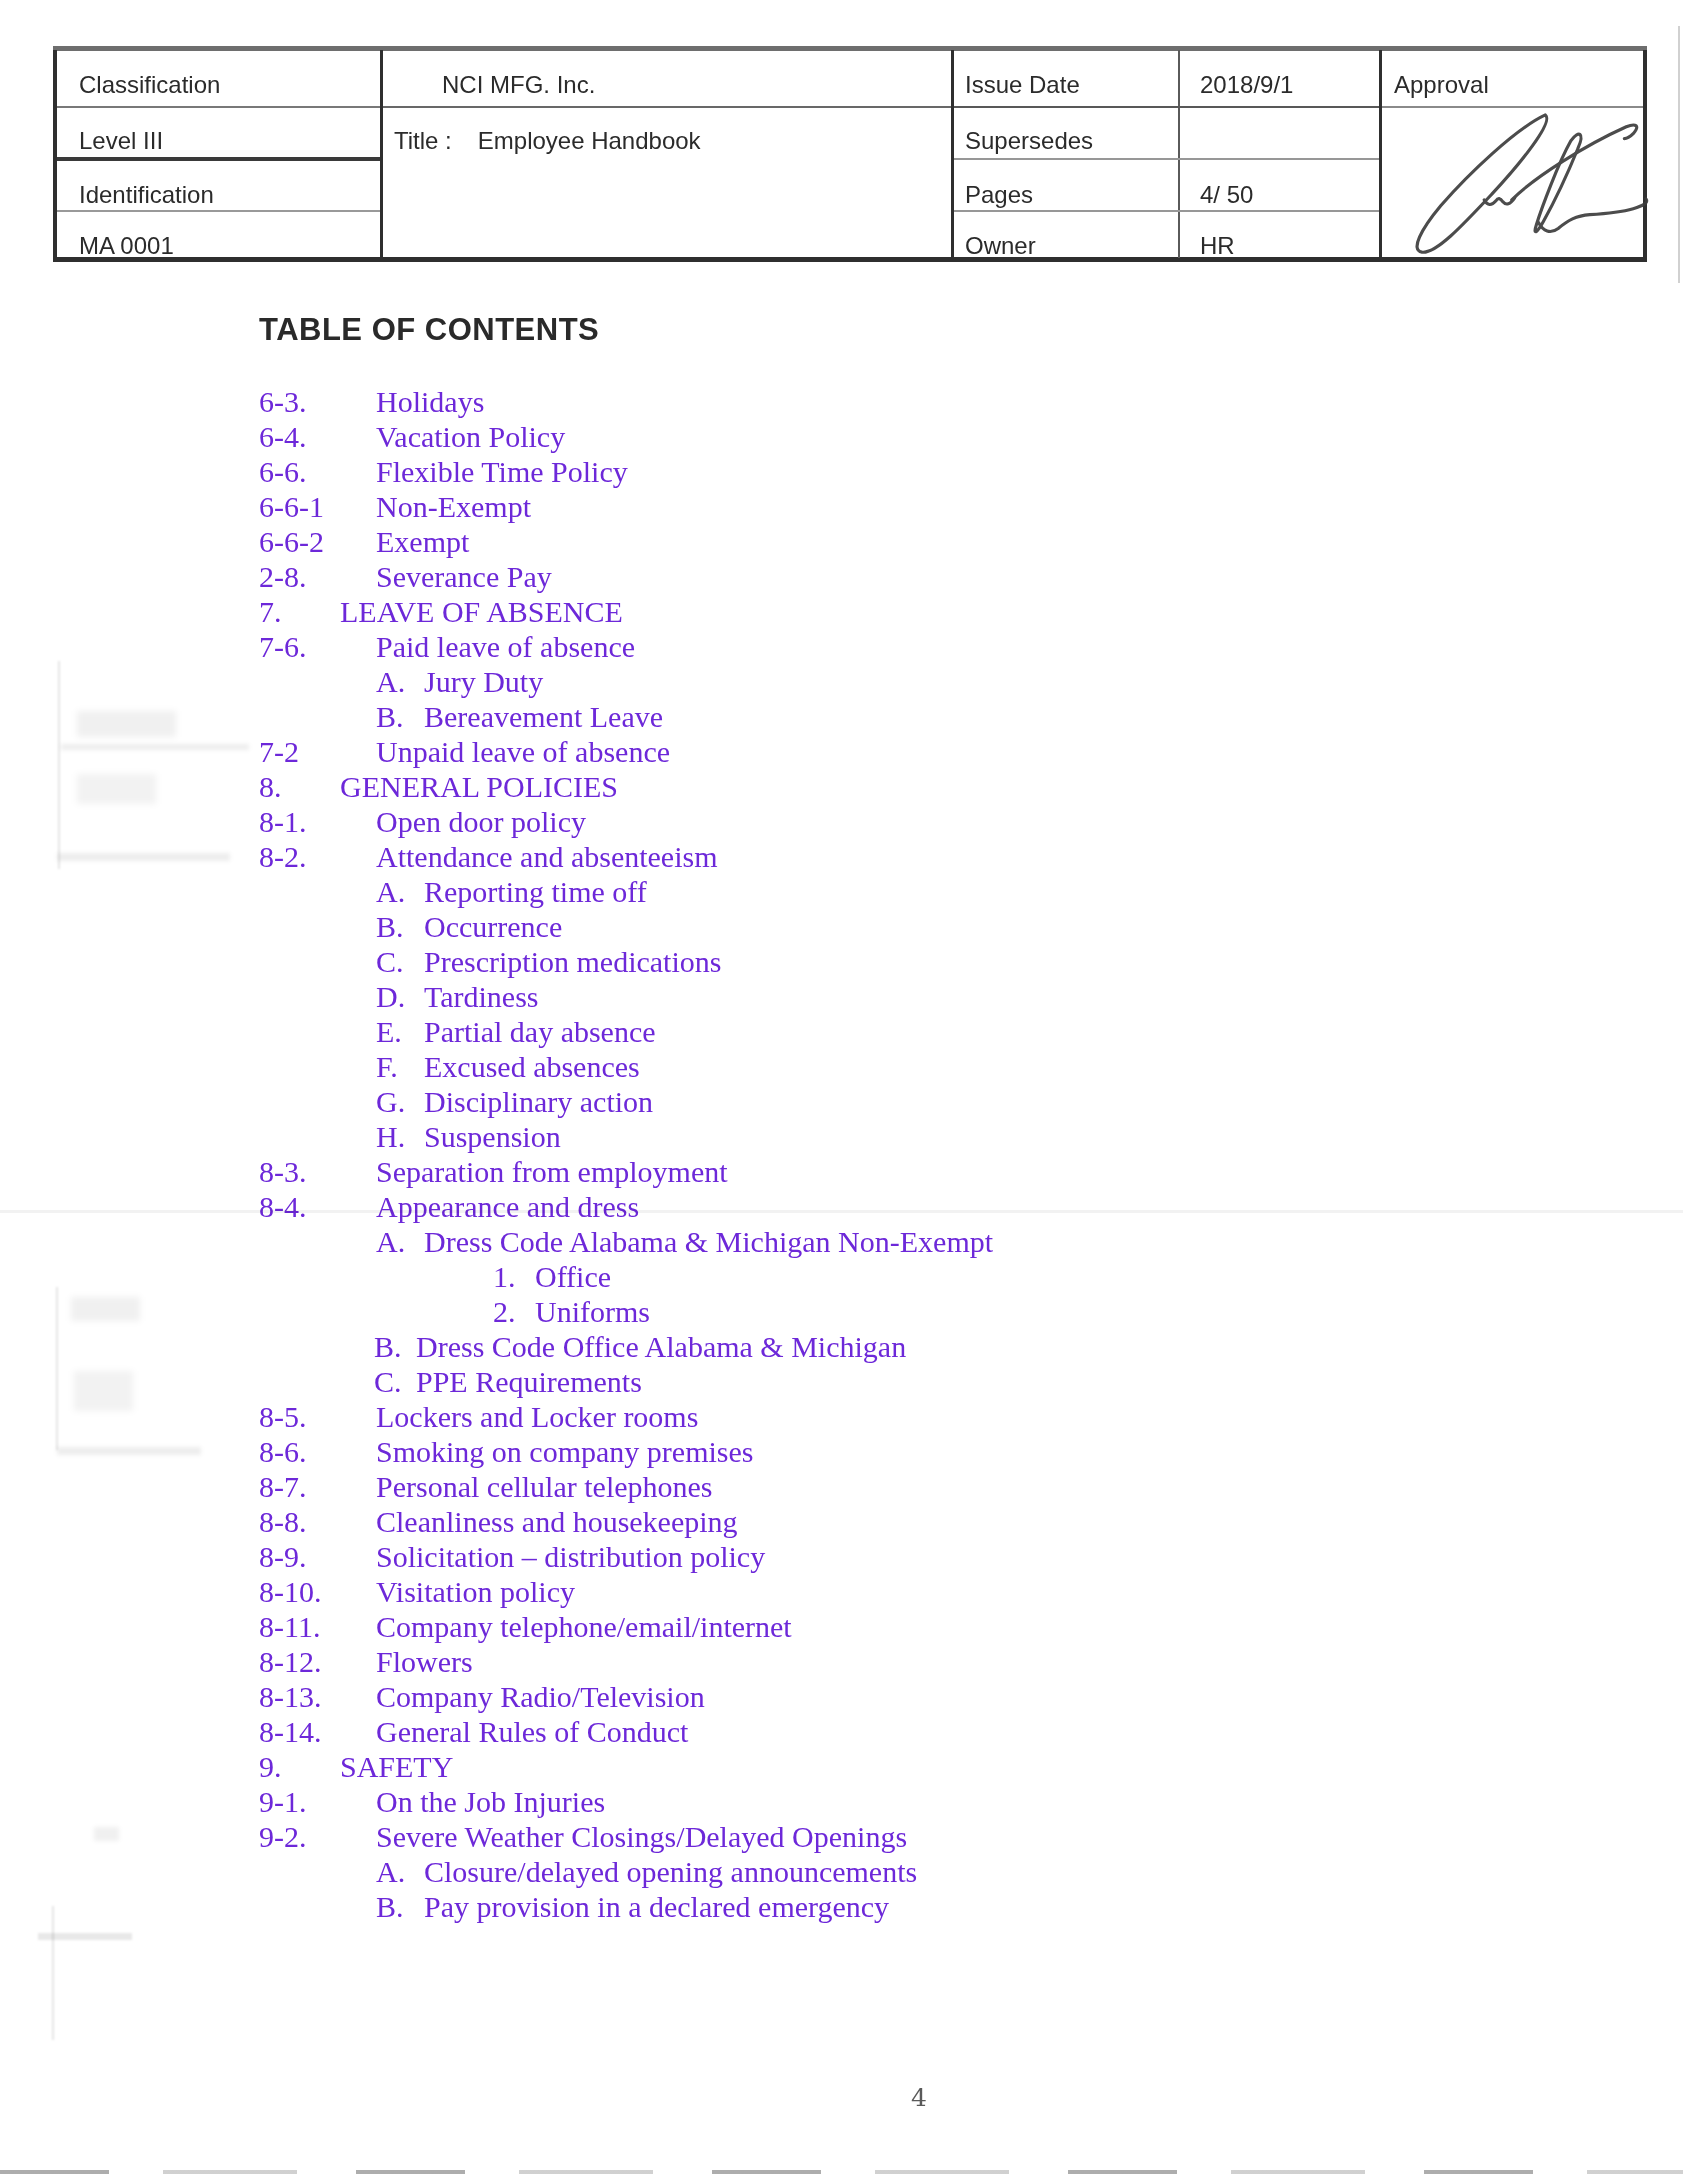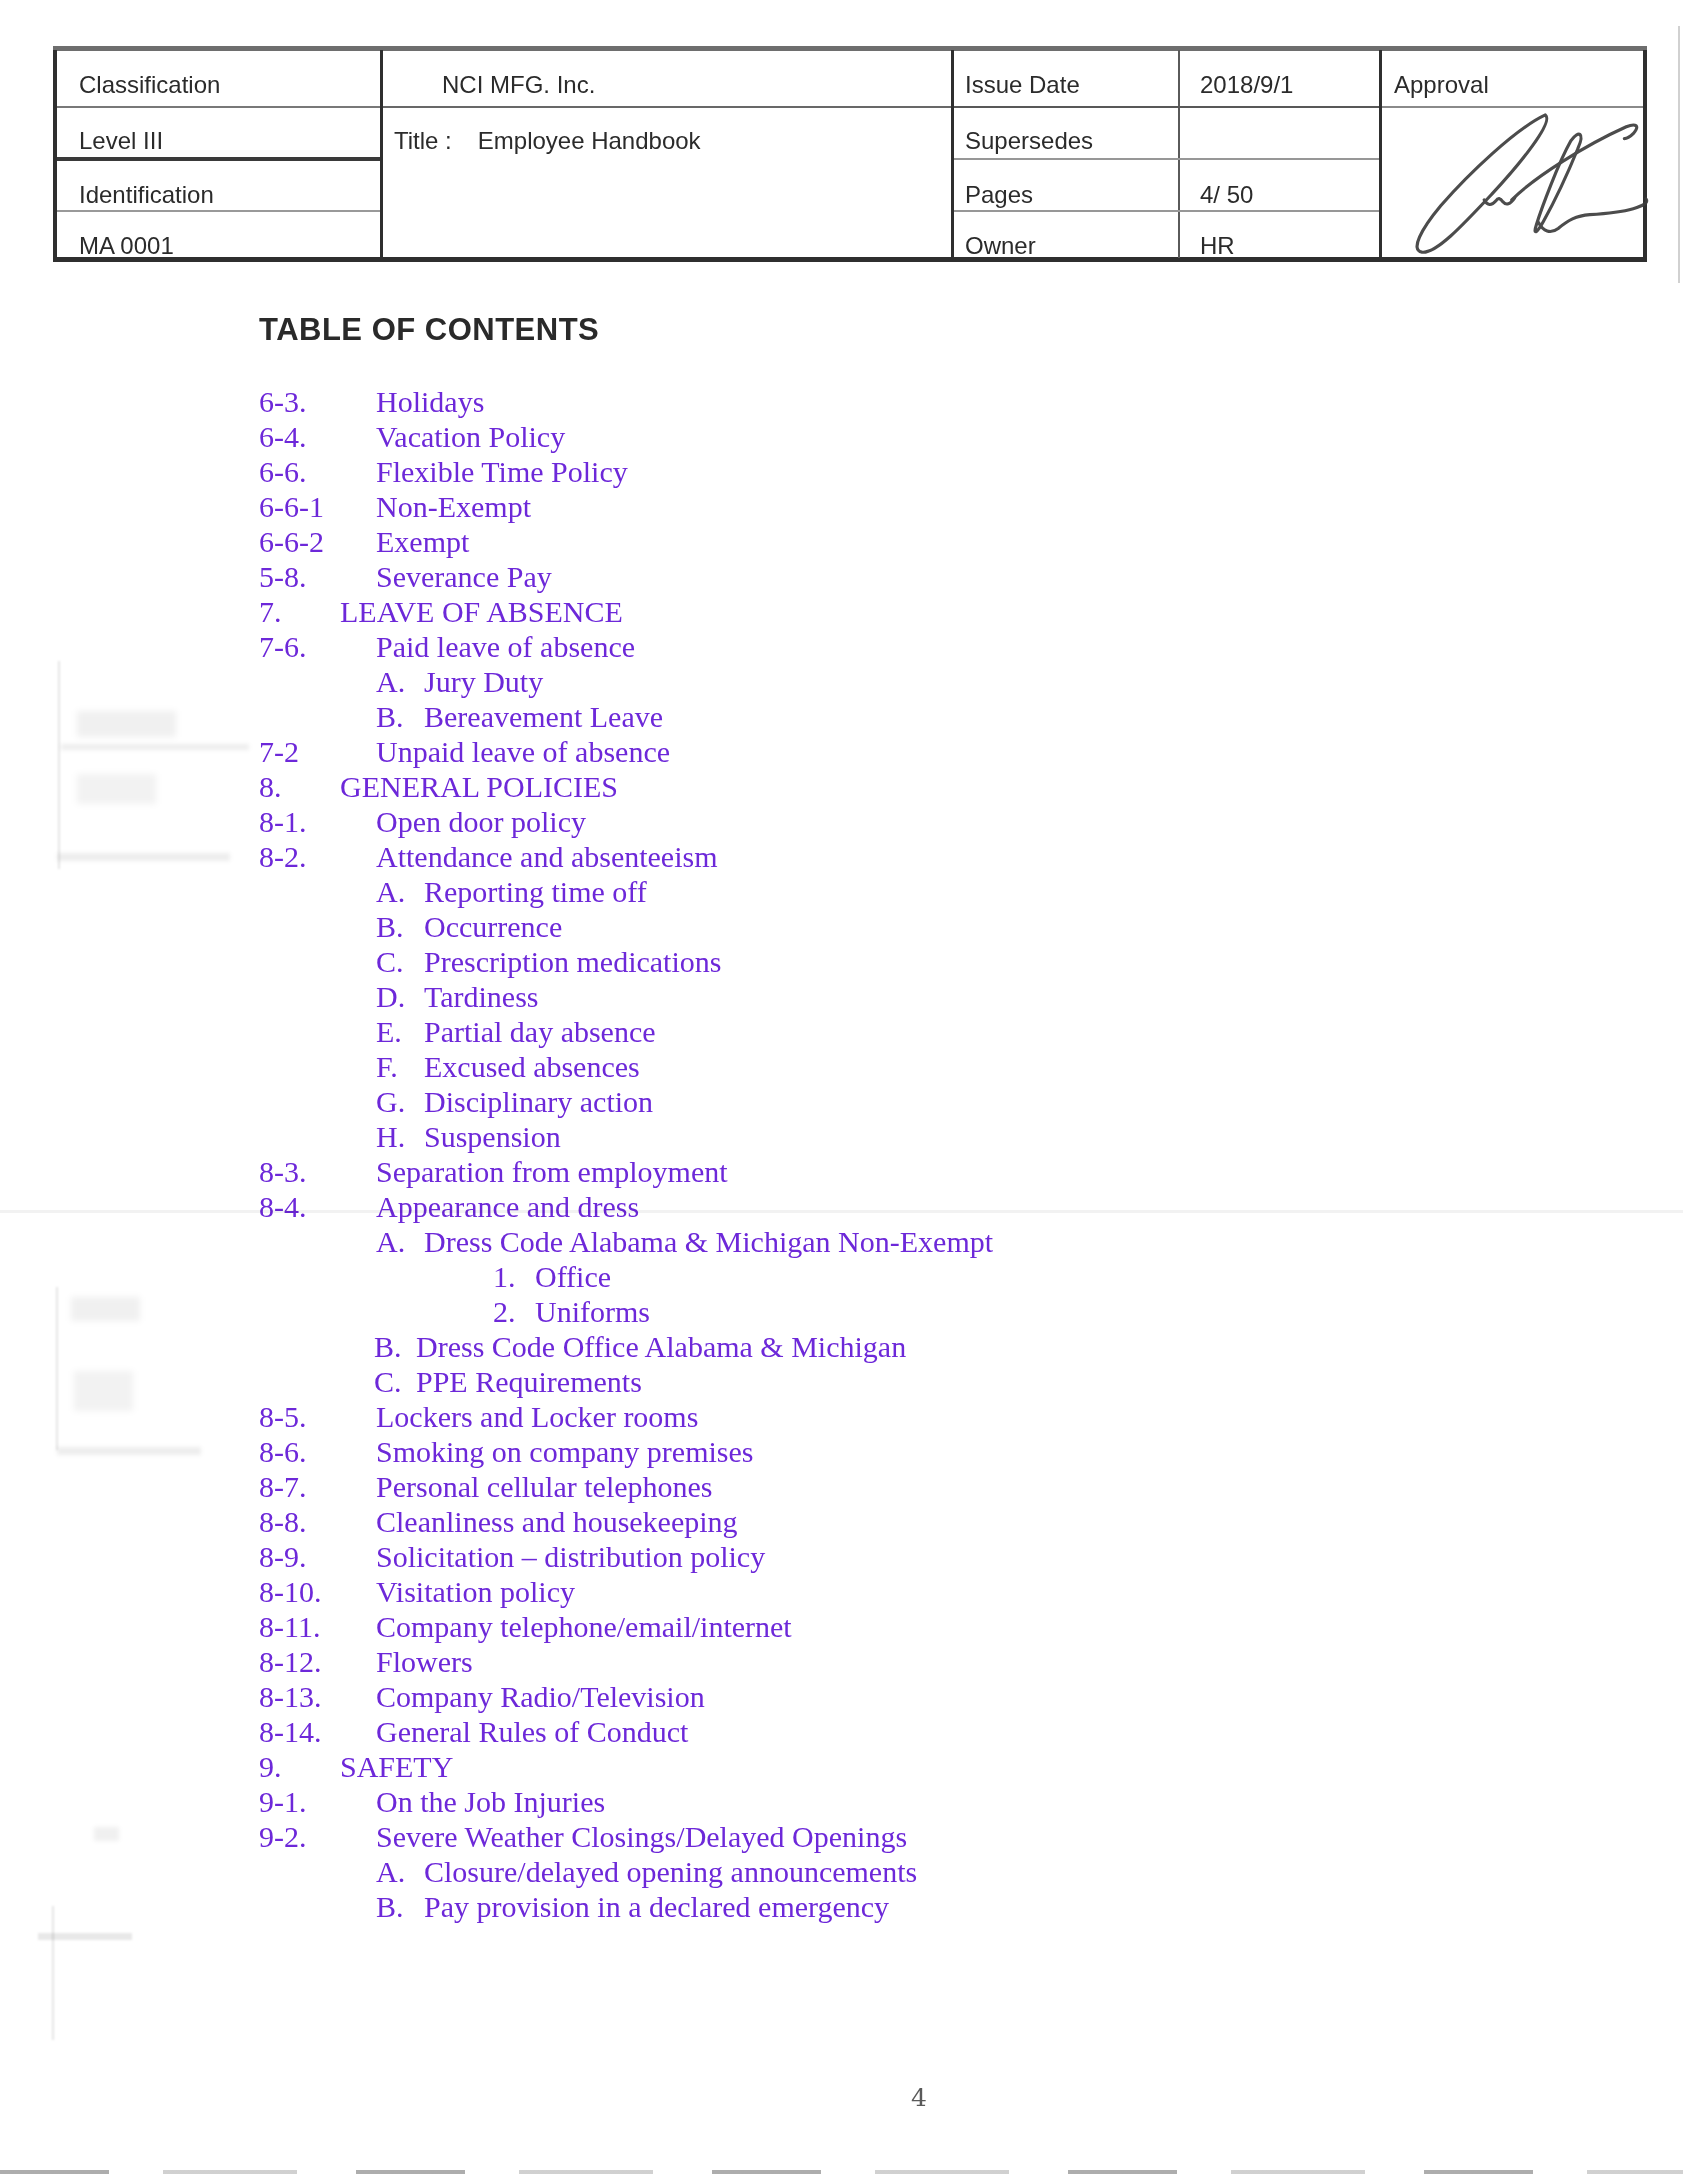--- a/index.html
+++ b/index.html
@@ -115,21 +115,21 @@
     </div>
     <div class="toc-row lvl-item">
       <span class="toc-num">6-6-1</span>
       <span class="toc-label">Non-Exempt</span>
     </div>
     <div class="toc-row lvl-item">
       <span class="toc-num">6-6-2</span>
       <span class="toc-label">Exempt</span>
     </div>
     <div class="toc-row lvl-item">
-      <span class="toc-num">5-8.</span>
+      <span class="toc-num">2-8.</span>
       <span class="toc-label">Severance Pay</span>
     </div>
     <div class="toc-row lvl-section">
       <span class="toc-num">7.</span>
       <span class="toc-label">LEAVE OF ABSENCE</span>
     </div>
     <div class="toc-row lvl-item">
       <span class="toc-num">7-6.</span>
       <span class="toc-label">Paid leave of absence</span>
     </div>

